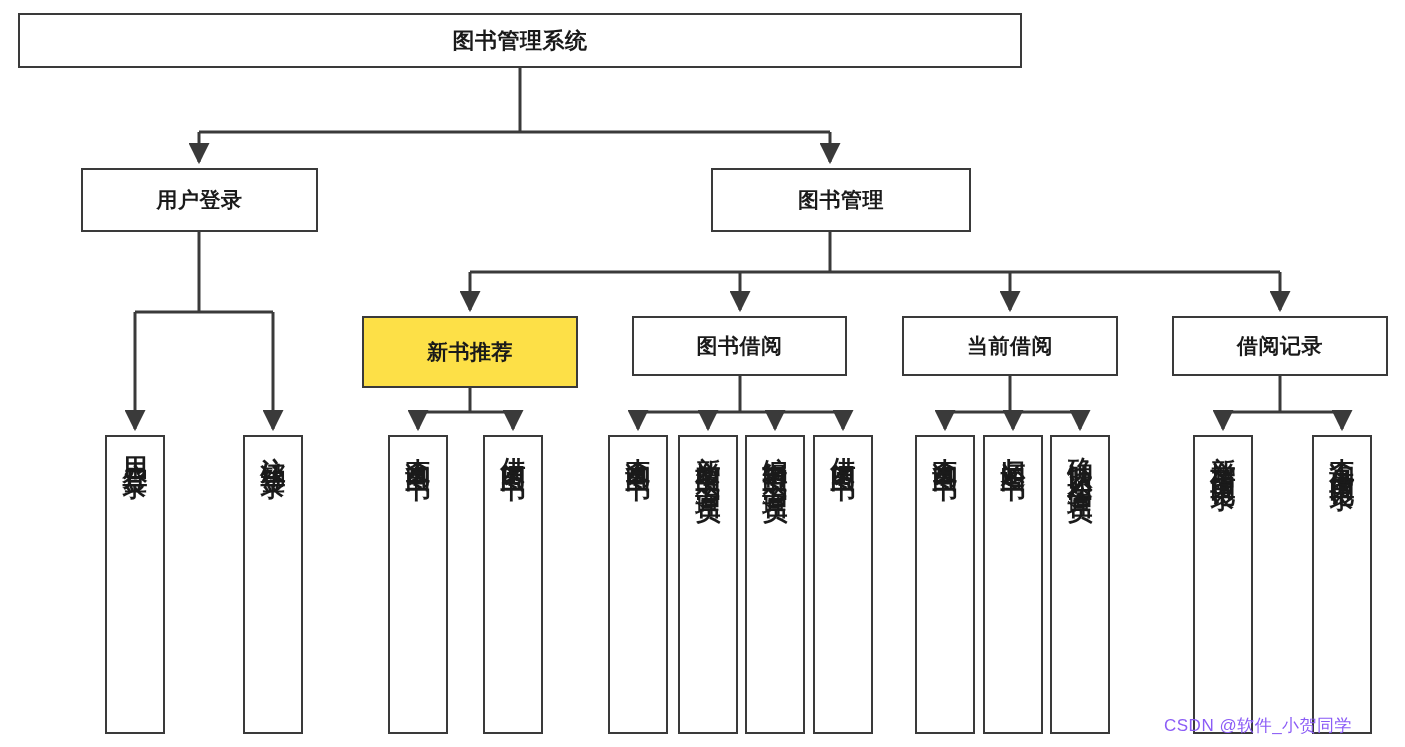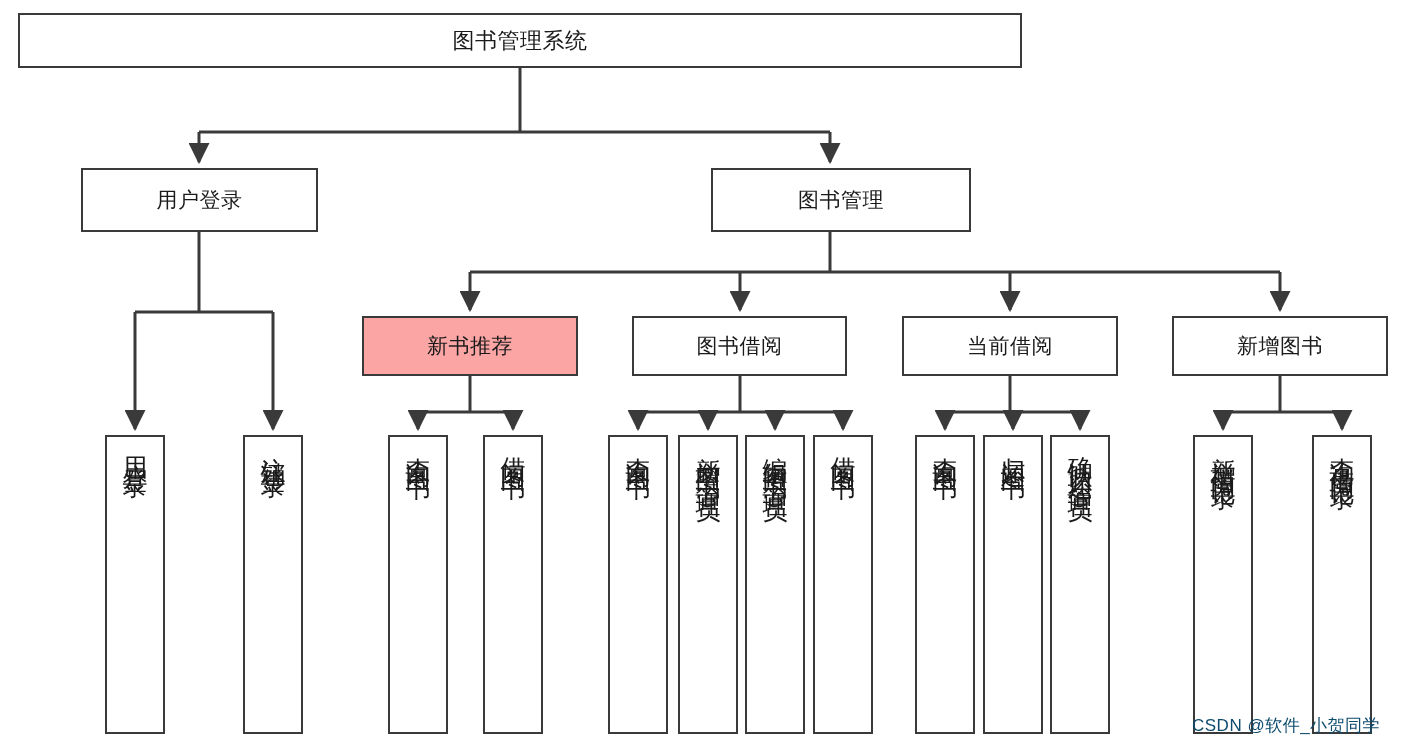--- a/index.html
+++ b/index.html
@@ -33,20 +33,21 @@
     display: flex;
     align-items: center;
     justify-content: center;
     color: #1a1a1a;
   }
   .node .lbl {
     display: block;
     text-align: left;
     line-height: 1.18;
     white-space: pre;
+    font-weight: bold;
   }
   .node.horiz .lbl {
     font-size: 21px;
     letter-spacing: 0.5px;
   }
   .node.root .lbl {
     font-size: 22px;
     letter-spacing: 0.5px;
   }
   .node.vert {
@@ -130,31 +131,31 @@
     <span class="lbl">图书管理系统</span>
   </div>
 
   <div class="node horiz" style="left: 81px; top: 168px; width: 237px; height: 64px; border-color: rgb(58, 58, 58); background: rgb(255, 255, 255); color: rgb(26, 26, 26);">
     <span class="lbl">用户登录</span>
   </div>
   <div class="node horiz" style="left: 711px; top: 168px; width: 260px; height: 64px; border-color: rgb(58, 58, 58); background: rgb(255, 255, 255); color: rgb(26, 26, 26);">
     <span class="lbl">图书管理</span>
   </div>
 
-  <div class="node horiz" style="left: 362px; top: 316px; width: 216px; height: 60px; border-color: rgb(58, 58, 58); background: #fca5a5; color: rgb(26, 26, 26);">
+  <div class="node horiz" style="left: 362px; top: 316px; width: 216px; height: 72px; border-color: rgb(58, 58, 58); background: #fde047; color: rgb(26, 26, 26);">
     <span class="lbl">新书推荐</span>
   </div>
   <div class="node horiz" style="left: 902px; top: 316px; width: 216px; height: 60px; border-color: rgb(58, 58, 58); background: rgb(255, 255, 255); color: rgb(26, 26, 26);">
     <span class="lbl">当前借阅</span>
   </div>
   <div class="node horiz" style="left: 632px; top: 316px; width: 215px; height: 60px; border-color: rgb(58, 58, 58); background: rgb(255, 255, 255); color: rgb(26, 26, 26);">
     <span class="lbl">图书借阅</span>
   </div>
   <div class="node horiz" style="left: 1172px; top: 316px; width: 216px; height: 60px; border-color: rgb(58, 58, 58); background: rgb(255, 255, 255); color: rgb(26, 26, 26);">
-    <span class="lbl">新增图书</span>
+    <span class="lbl">借阅记录</span>
   </div>
 
   <div class="node vert" style="left: 105px; top: 435px; width: 60px; height: 299px; border-color: rgb(58, 58, 58); background: rgb(255, 255, 255); color: rgb(26, 26, 26);">
     <span class="lbl">用户登录</span>
   </div>
   <div class="node vert" style="left: 243px; top: 435px; width: 60px; height: 299px; border-color: rgb(58, 58, 58); background: rgb(255, 255, 255); color: rgb(26, 26, 26);">
     <span class="lbl">注销登录</span>
   </div>
   <div class="node vert" style="left: 388px; top: 435px; width: 60px; height: 299px; border-color: rgb(58, 58, 58); background: rgb(255, 255, 255); color: rgb(26, 26, 26);">
     <span class="lbl">查询图书</span>
@@ -183,15 +184,15 @@
   <div class="node vert" style="left: 1050px; top: 435px; width: 60px; height: 299px; border-color: rgb(58, 58, 58); background: rgb(255, 255, 255); color: rgb(26, 26, 26);">
     <span class="lbl">确认归还（管理员）</span>
   </div>
   <div class="node vert" style="left: 1193px; top: 435px; width: 60px; height: 299px; border-color: rgb(58, 58, 58); background: rgb(255, 255, 255); color: rgb(26, 26, 26);">
     <span class="lbl">新增借阅记录</span>
   </div>
   <div class="node vert" style="left: 1312px; top: 435px; width: 60px; height: 299px; border-color: rgb(58, 58, 58); background: rgb(255, 255, 255); color: rgb(26, 26, 26);">
     <span class="lbl">查询借阅记录</span>
   </div>
 
-  <div class="watermark" style="left: 1192px; top: 714px; color: #0c4a6e;">CSDN @软件_小贺同学</div>
+  <div class="watermark" style="left: 1164px; top: 714px; color: #8b5cf6;">CSDN @软件_小贺同学</div>
 
 </div>
 
 </body></html>

